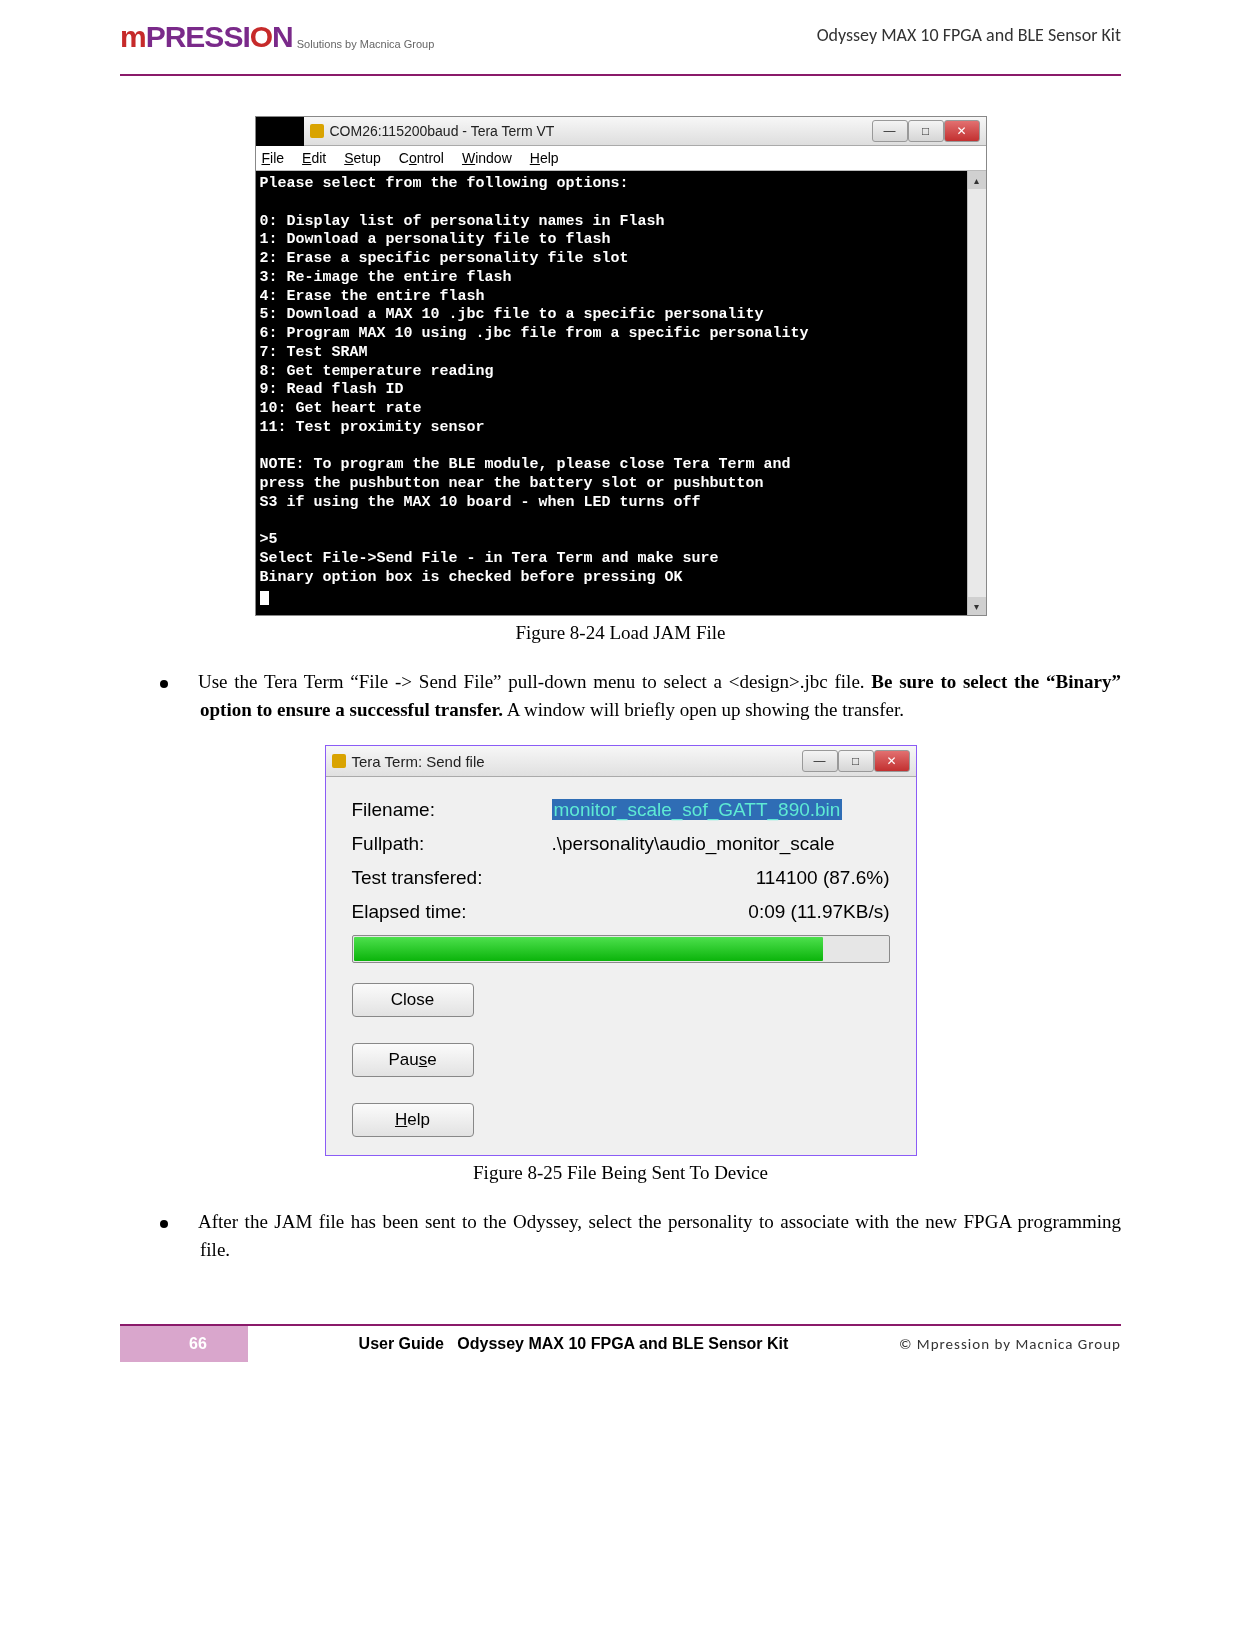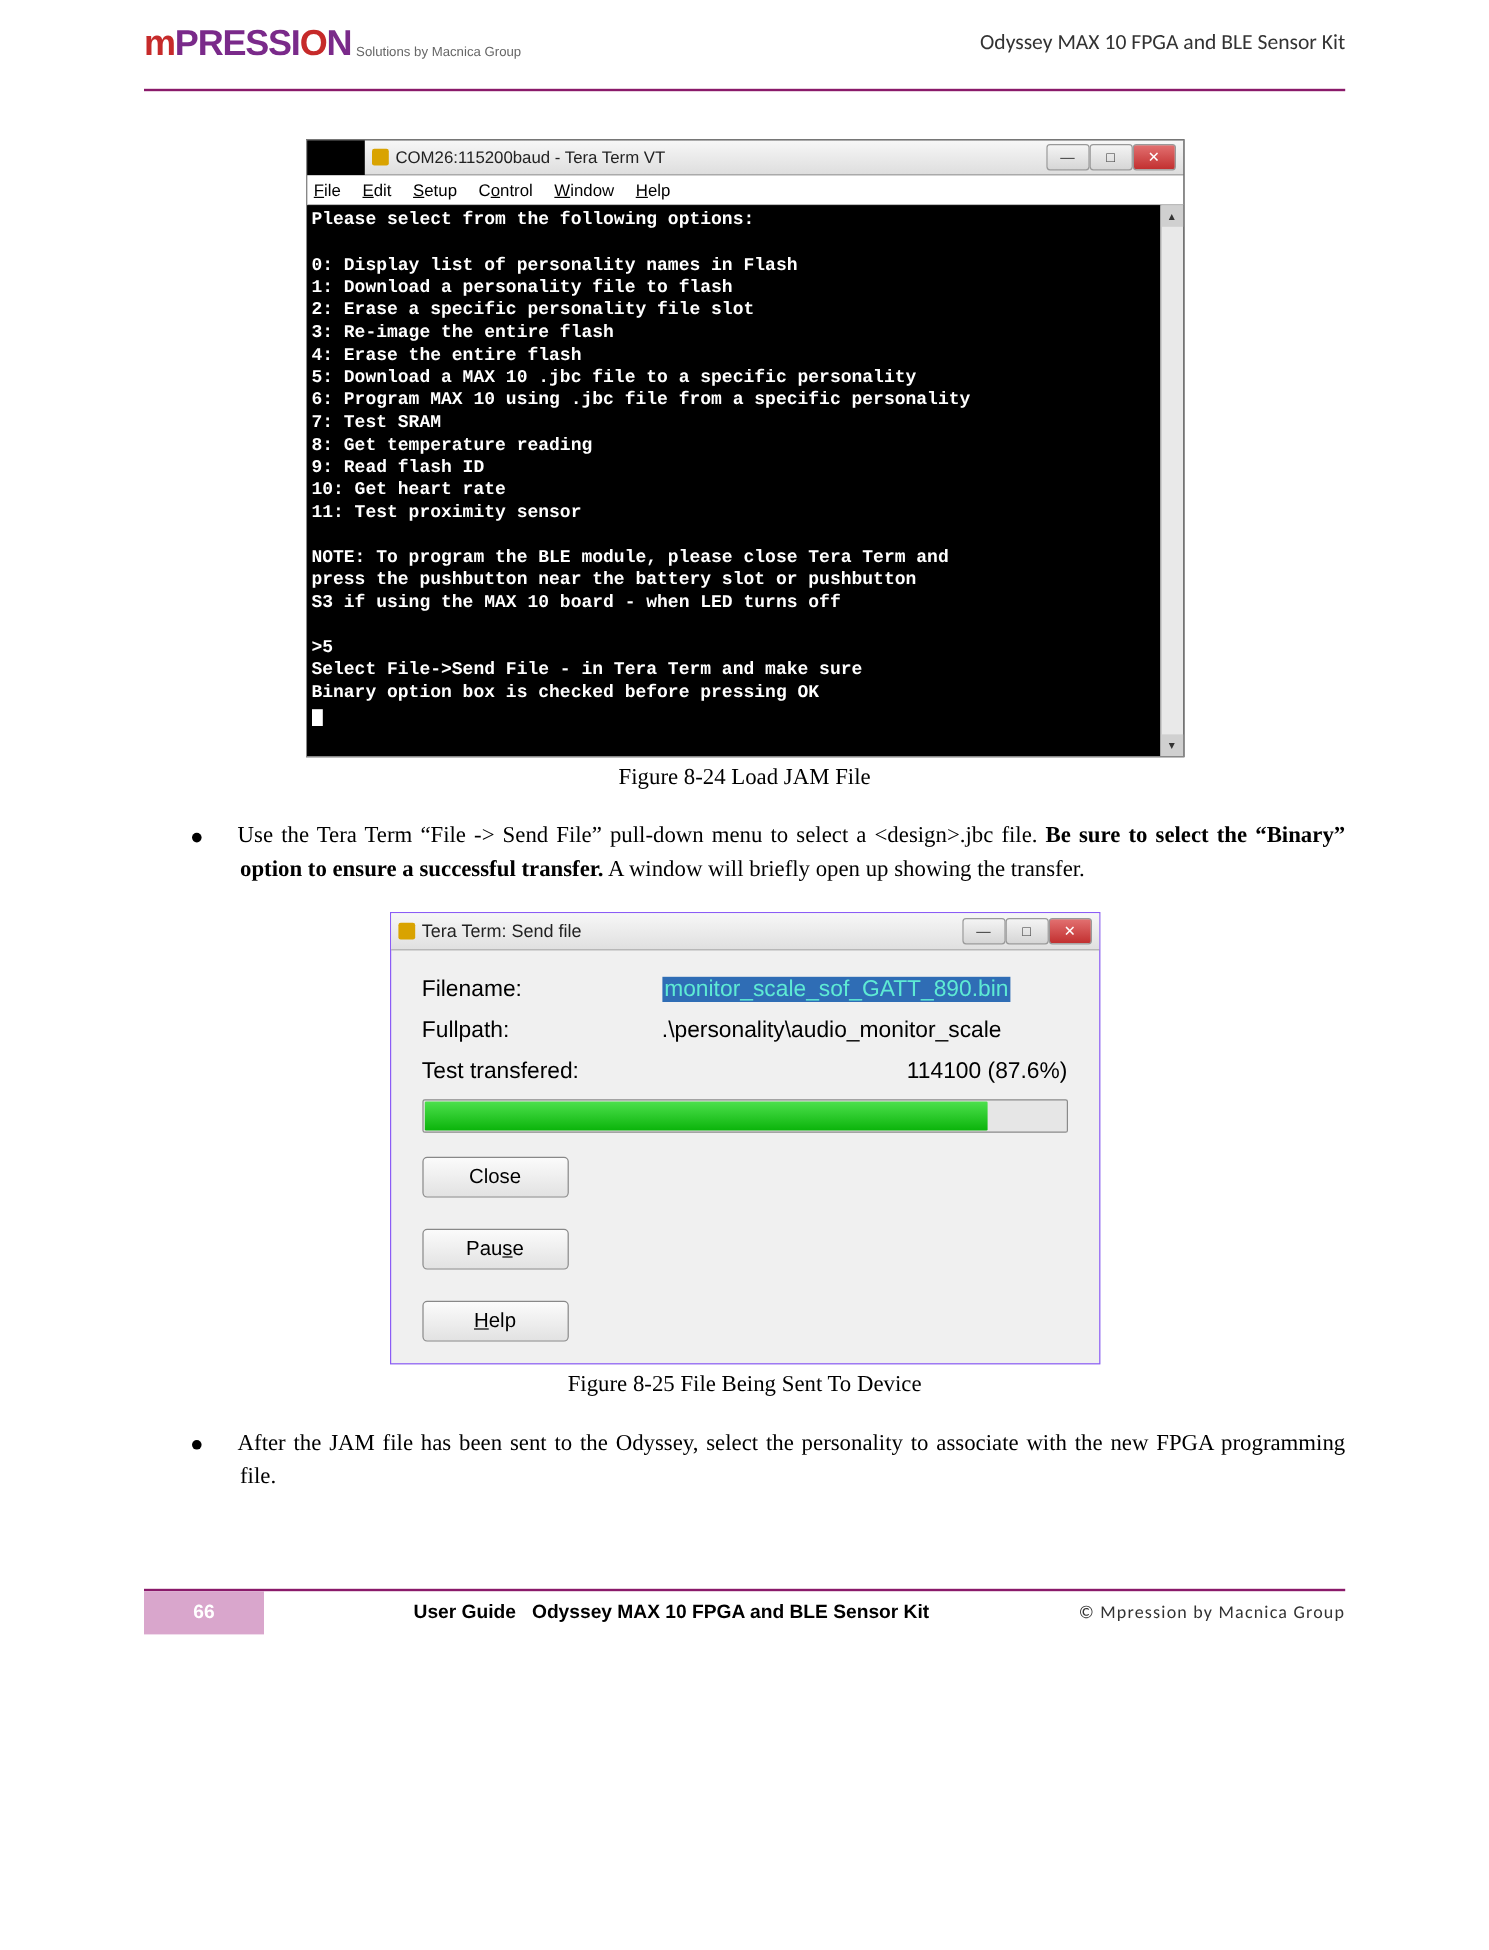--- a/index.html
+++ b/index.html
@@ -15,21 +15,21 @@
   
   .termwin{width:730px;margin:40px auto 0;border:1px solid #888;background:#000;}
   .term-tb{height:28px;background:linear-gradient(#f7f7f7,#dedede);display:flex;align-items:center;padding:0 6px;border-bottom:1px solid #aaa;margin-left:48px;}
   .term-ico{width:14px;height:14px;background:#d9a300;border-radius:2px;margin-right:6px;}
   .term-ttl{font:14px "Segoe UI",Arial;color:#222;flex:1;}
   .wbtns{display:flex;gap:0;}
   .wbtn{width:34px;height:20px;background:linear-gradient(#f4f4f4,#d6d6d6);border:1px solid #999;border-radius:3px;display:flex;align-items:center;justify-content:center;font:12px Arial;color:#333;}
   .wbtn.close{background:linear-gradient(#e27070,#c23030);color:#fff;}
   .term-menu{height:24px;background:#fff;display:flex;align-items:center;padding:0 6px;gap:18px;font:14px "Segoe UI",Arial;color:#000;border-bottom:1px solid #bbb;}
   .term-menu span u{text-decoration:underline;}
-  .term-body{position:relative;background:#000;color:#fff;font:700 15px "Courier New",monospace;padding:4px 8px 24px 4px;min-height:420px;white-space:pre;line-height:1.25;}
+  .term-body{position:relative;background:#000;color:#fff;font:700 15px "Courier New",monospace;padding:4px 8px 9px 4px;min-height:420px;white-space:pre;line-height:1.25;}
   .term-sb{position:absolute;right:0;top:0;bottom:0;width:18px;background:#e9e9e9;border-left:1px solid #bbb;}
   .term-sb .up,.term-sb .dn{position:absolute;left:0;width:18px;height:18px;background:#d0d0d0;display:flex;align-items:center;justify-content:center;font:10px Arial;color:#333;}
   .term-sb .up{top:0;} .term-sb .dn{bottom:0;}
   .cursor{display:inline-block;width:9px;height:14px;background:#fff;vertical-align:text-bottom;}
   .fig-cap{font:400 19px "Century Schoolbook","Times New Roman",serif;text-align:center;margin-top:6px;}
   
   .para{font:400 19px "Century Schoolbook","Times New Roman",serif;line-height:1.45;text-align:justify;margin:24px 0 0 80px;}
   .para .dot{display:inline-block;width:8px;height:8px;background:#000;border-radius:50%;vertical-align:middle;margin-left:-40px;margin-right:30px;}
   .para b{font-family:"Century Schoolbook","Times New Roman",serif;font-weight:700;}
   
@@ -44,21 +44,21 @@
   .row.r{justify-content:space-between;}
   .hl{background:#2f6db5;color:#5eead4;padding:0 2px;}
   .prog{height:26px;border:1px solid #8a8a8a;background:#e6e6e6;position:relative;margin-top:8px;border-radius:2px;}
   .prog-fill{position:absolute;left:1px;top:1px;bottom:1px;background:linear-gradient(#4de04d,#0bb40b);border-radius:1px;}
   .dlg-btns{display:flex;justify-content:center;gap:26px;margin-top:20px;flex-direction:column;}
   .dlg-btn{width:120px;height:32px;background:linear-gradient(#fbfbfb,#e2e2e2);border:1px solid #888;border-radius:4px;font:17px Arial;display:flex;align-items:center;justify-content:center;}
   
   .ftr-wrap{position:absolute;left:0;right:0;bottom:40px;}
   .ftr-rule{height:2px;background:#8a1a6a;margin:0 120px 0 120px;}
   .ftr{display:flex;align-items:center;margin-top:0;height:36px;}
-  .pgno{width:100px;height:36px;background:#d9a6cc;margin-left:120px;display:flex;align-items:center;justify-content:center;font:700 16px Arial;color:#fff;}
+  .pgno{width:100px;height:36px;background:#d9a6cc;margin-left:120px;display:flex;align-items:center;justify-content:center;font:700 16px Arial;color:#fff;padding-left:28px;}
   .ftr-mid{flex:1;text-align:center;font:400 16px Arial;}
   .ftr-mid b{font-weight:700;}
   .ftr-right{font:15px Calibri,Arial;color:#333;margin-right:120px;letter-spacing:1px;}
 </style>
 </head>
 <body>
 
 <div class="page">
 
   <div class="hdr">
@@ -134,20 +134,24 @@
         <div class="val"><span class="hl">monitor_scale_sof_GATT_890.bin</span></div>
       </div>
       <div class="row">
         <div class="lbl">Fullpath:</div>
         <div class="val">.\personality\audio_monitor_scale</div>
       </div>
       <div class="row r">
         <div>Test transfered:</div>
         <div>114100 (87.6%)</div>
       </div>
+      <div class="row r">
+        <div>Elapsed time:</div>
+        <div>0:09 (11.97KB/s)</div>
+      </div>
       <div class="prog">
         <div class="prog-fill" id="prog-fill" style="width: 87.6%;"></div>
       </div>
       <div class="dlg-btns">
         <div class="dlg-btn">Close</div>
         <div class="dlg-btn">Pau<u>s</u>e</div>
         <div class="dlg-btn"><u>H</u>elp</div>
       </div>
     </div>
   </div>

